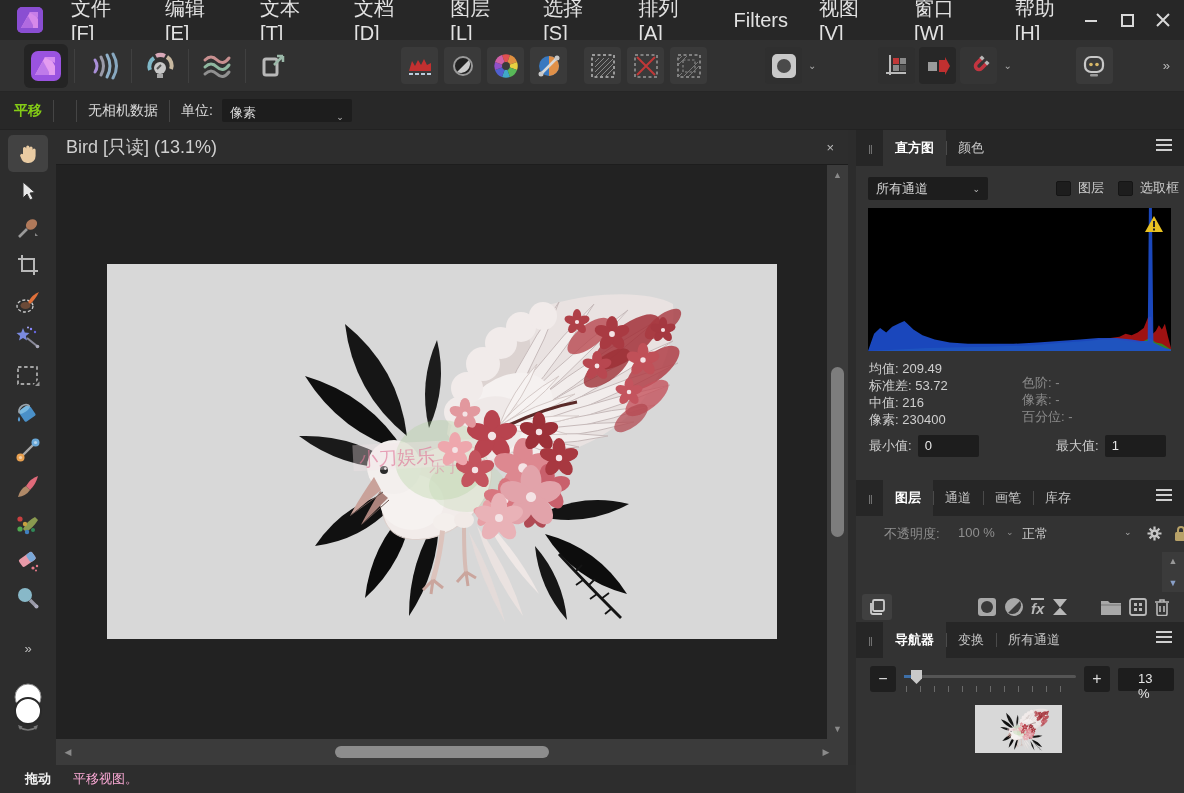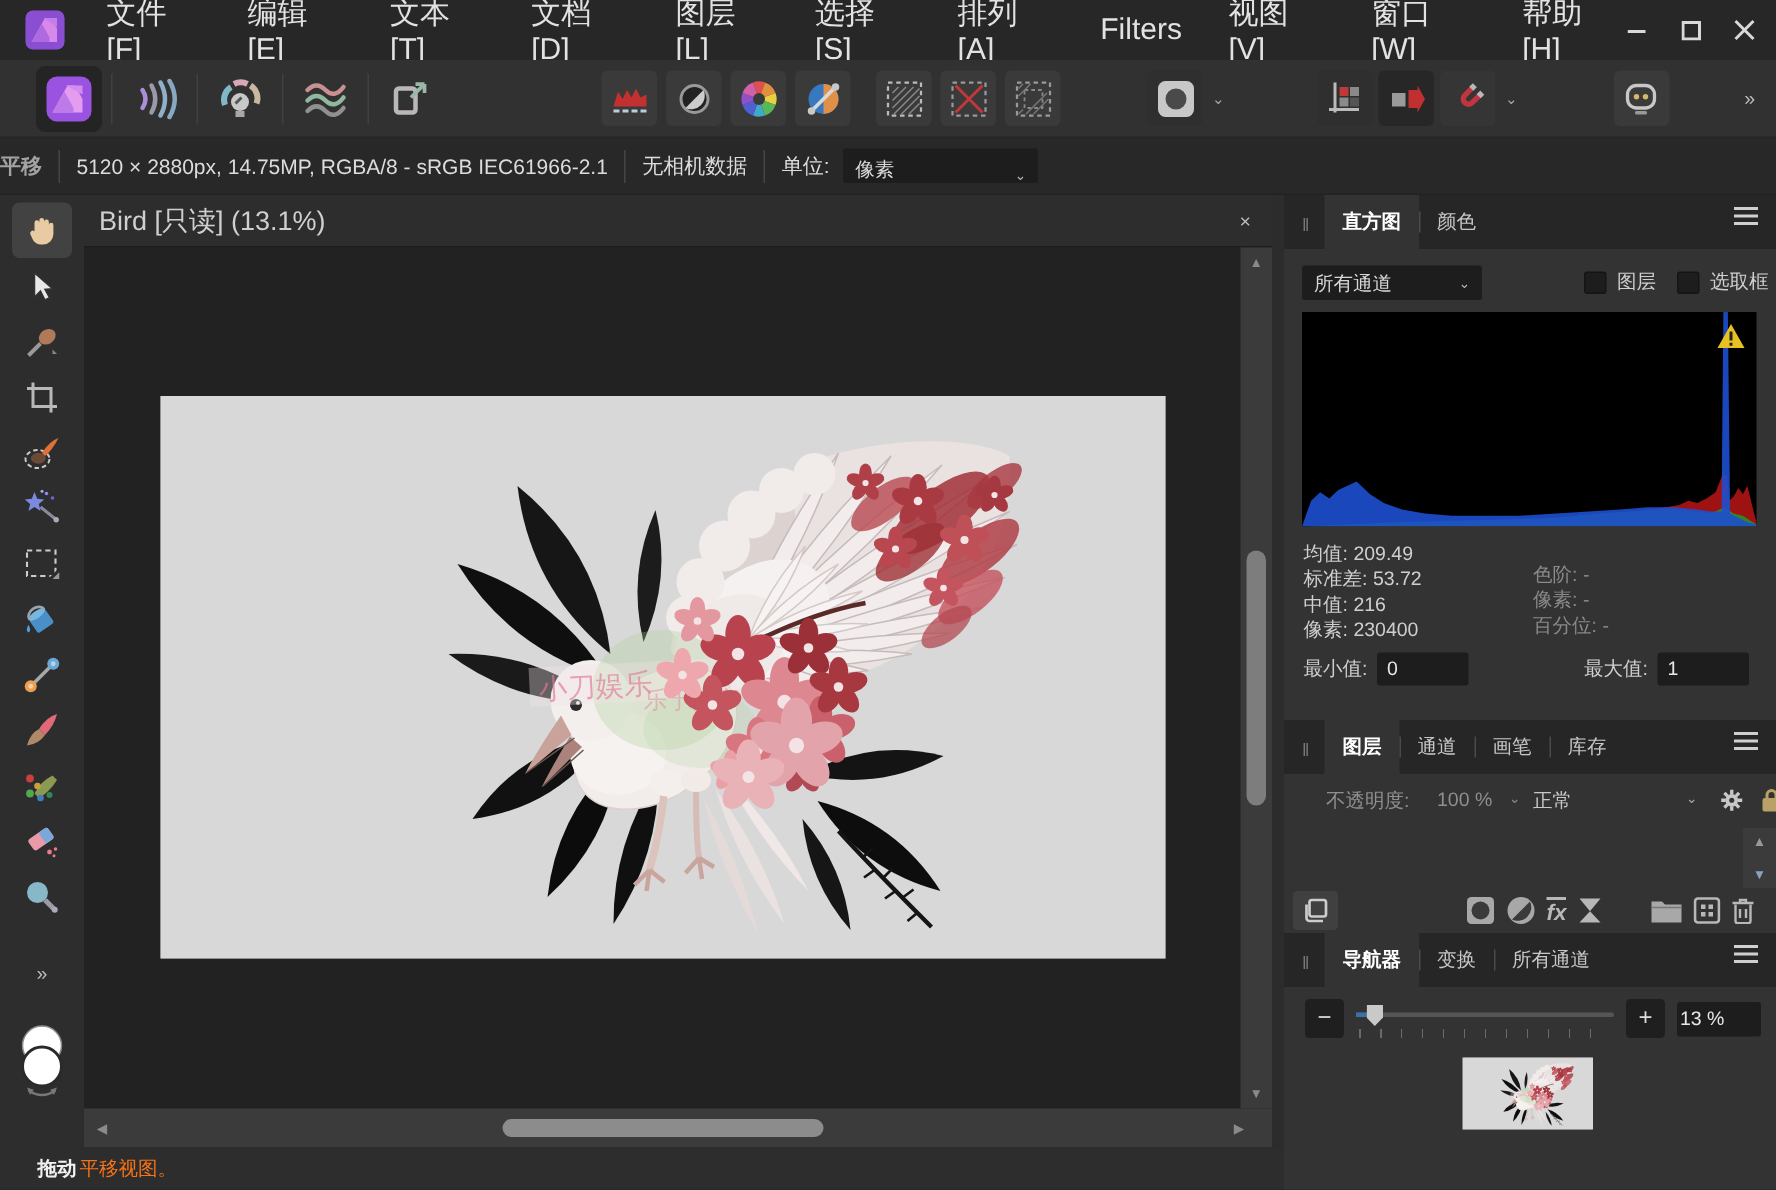--- a/index.html
+++ b/index.html
@@ -43,21 +43,21 @@
 #vscroll{position:absolute;left:771px;top:35px;width:21px;height:574px;background:#3b3b3b}
 #vthumb{position:absolute;left:4px;top:202px;width:13px;height:170px;border-radius:7px;background:#7d7d7d}
 .scrollarrow{position:absolute;left:0;width:21px;height:16px;display:flex;align-items:center;justify-content:center;color:#8a8a8a;font-size:9px}
 #hscroll{position:absolute;left:0;top:609px;width:792px;height:26px;background:#3b3b3b}
 #hthumb{position:absolute;left:279px;top:7px;width:214px;height:12px;border-radius:6px;background:#8c8c8c}
 .hsarrow{position:absolute;top:0;width:20px;height:26px;display:flex;align-items:center;justify-content:center;color:#8a8a8a;font-size:9px}
 #gapstrip{position:absolute;left:792px;top:0;width:8px;height:635px;background:#2c2c2c}
 
 #statusbar{left:0;top:765px;width:856px;height:28px;background:#2d2d2d;display:flex;align-items:center;font-size:13px}
 #statusbar b{color:#f0f0f0;margin-left:25px;font-weight:bold}
-#statusbar span{color:#f97316;margin-left:2px}
+#statusbar span{color:#f9a8d4;margin-left:22px}
 
 #rightpanel{left:856px;top:130px;width:328px;height:663px;background:#333}
 .ptabbar{position:absolute;left:0;width:328px;height:36px;background:#262626;display:flex;align-items:flex-end;font-size:13px}
 .ptab{padding:9px 12px 9px;color:#c7c7c7}
 .ptab.active{background:#333;color:#fff;font-weight:bold}
 .phandle{color:#777;font-size:12px;padding:0 10px 9px 12px}
 .pmenu{margin-left:auto;padding:0 12px 9px;color:#ddd;font-size:15px;letter-spacing:0}
 .hamb{display:inline-block;width:16px}
 .hamb div{height:2px;background:#cfcfcf;margin:3px 0}
 
@@ -86,21 +86,21 @@
 #lbtnrow{position:absolute;left:0;top:462px;width:328px;height:30px;display:flex;align-items:center}
 .lbtn{display:flex;align-items:center;justify-content:center}
 
 #navzoom{position:absolute;left:0;top:528px;width:328px;height:42px;display:flex;align-items:center}
 .zbtn{width:26px;height:26px;background:#1f1f1f;border-radius:3px;display:flex;align-items:center;justify-content:center;color:#ddd;font-size:16px}
 #zslider{position:relative;width:172px;height:26px;margin:0 8px}
 #ztrack{position:absolute;left:0;top:9px;width:100%;height:3px;background:#555;border-radius:2px}
 #zfill{position:absolute;left:0;top:9px;width:10px;height:3px;background:#3d6fa8}
 #zthumb{position:absolute;left:7px;top:4px;width:11px;height:14px;background:#c9c9c9;clip-path:polygon(0 0,100% 0,100% 60%,50% 100%,0 60%)}
 #zticks{position:absolute;left:2px;top:20px;width:168px;height:6px;background:repeating-linear-gradient(to right,#6a6a6a 0 1px,transparent 1px 14px)}
-#zval{width:56px;height:23px;background:#1d1d1d;border-radius:2px;margin-left:8px;padding:3px 2px;color:#e8e8e8;font-size:13px}
+#zval{width:56px;height:23px;background:#1d1d1d;border-radius:2px;margin-left:8px;padding:3px 20px;color:#e8e8e8;font-size:13px}
 #navthumbwrap{position:absolute;left:119px;top:575px;width:87px;height:48px;background:#d8d8d8;overflow:hidden}
 
 svg{display:block}
 </style>
 </head>
 <body>
 
 <div id="app">
 
   <div id="titlebar" class="abs">
@@ -291,23 +291,22 @@
           <rect x="4" y="4" width="18" height="15" rx="6" stroke="#c8c8c8" stroke-width="2.2"></rect>
           <circle cx="10" cy="11.5" r="1.8" fill="#d8b868"></circle>
           <circle cx="16" cy="11.5" r="1.8" fill="#d8b868"></circle>
           <rect x="9" y="21" width="8" height="2.4" rx="1" fill="#999"></rect>
         </svg>
     </div>
     <div style="margin-left:auto;margin-right:14px;color:#bbb;font-size:13px">»</div>
   </div>
 
   <div id="contextbar" class="abs">
-    <b style="color:#a3a3a3">平移</b>
+    <b style="margin-left:14px;color:#84cc16">平移</b>
     <div class="ctxsep"></div>
-    <span>5120 × 2880px, 14.75MP, RGBA/8 - sRGB IEC61966-2.1</span>
     <div class="ctxsep"></div>
     <span>无相机数据</span>
     <div class="ctxsep"></div>
     <span>单位:</span>
     <div id="unitdrop">
       <span>像素</span>
       <span class="dd">⌄</span>
     </div>
   </div>
 

